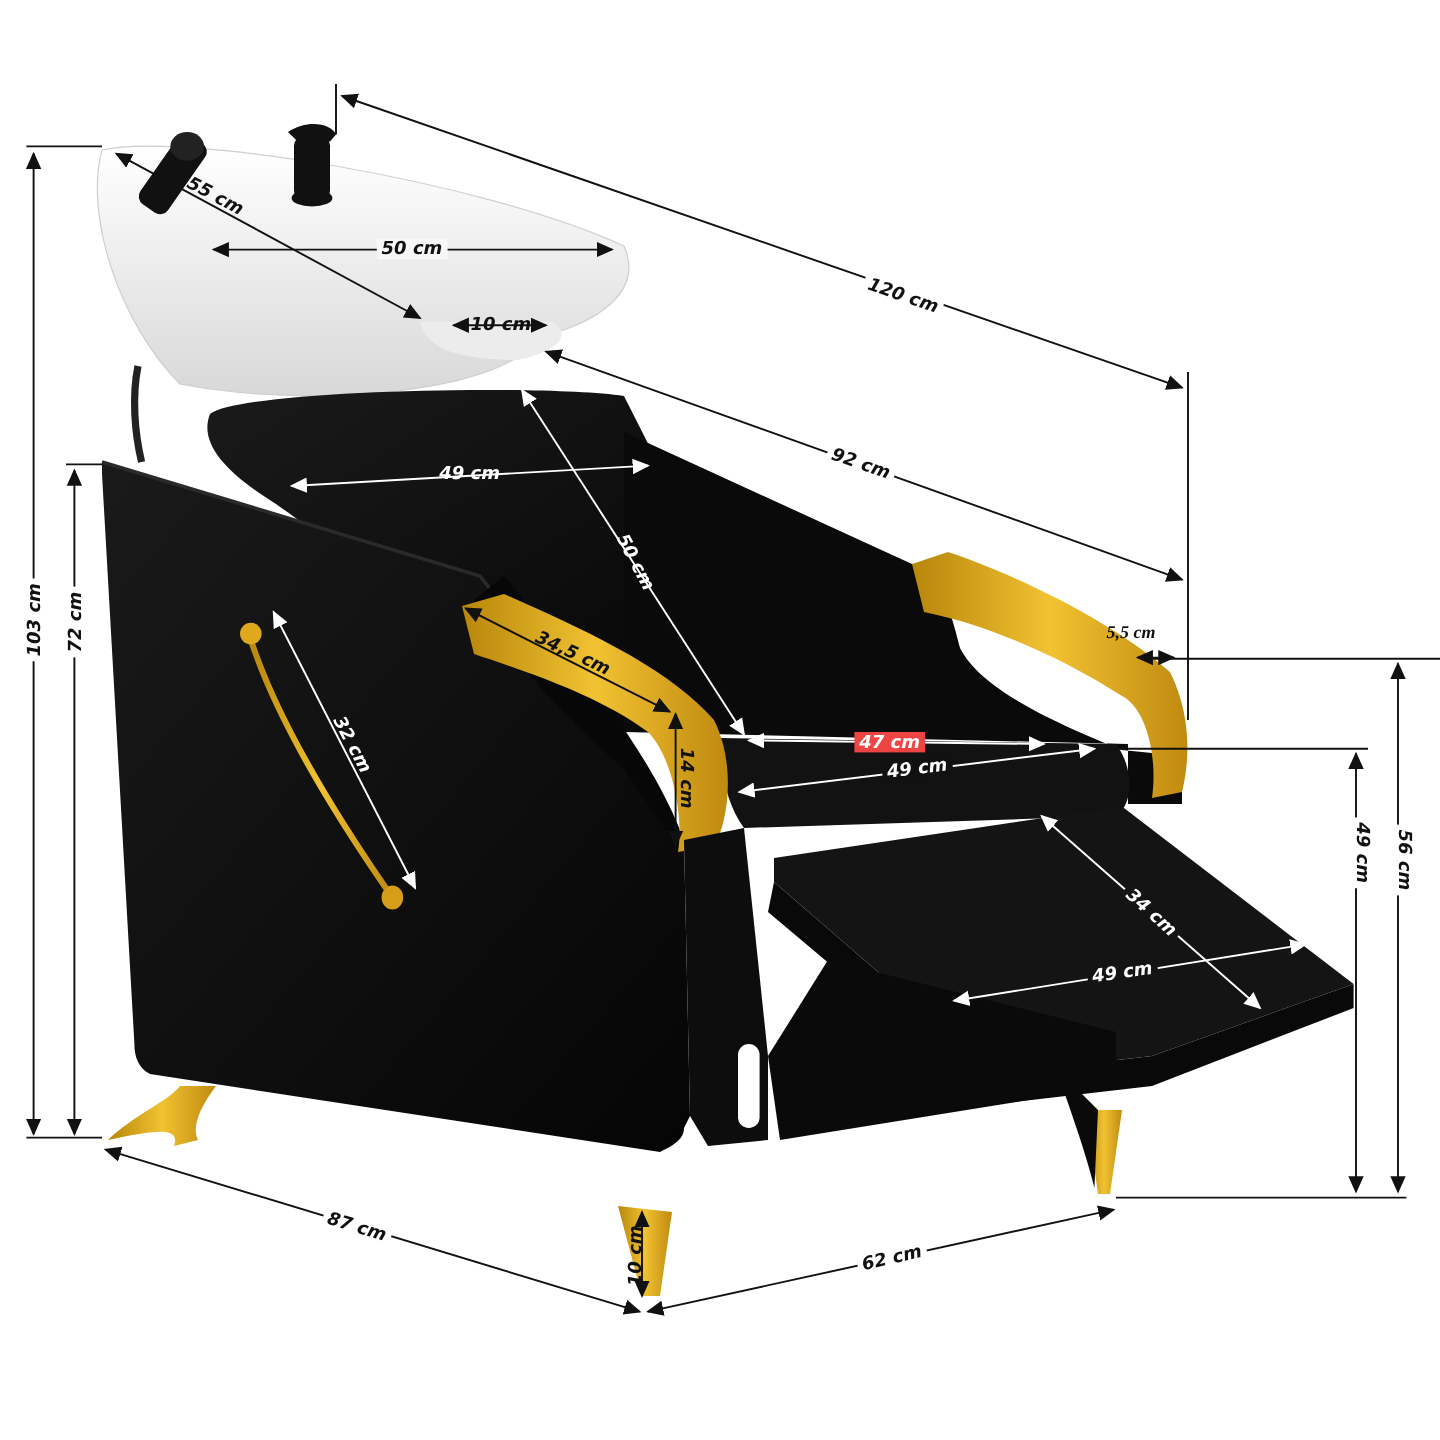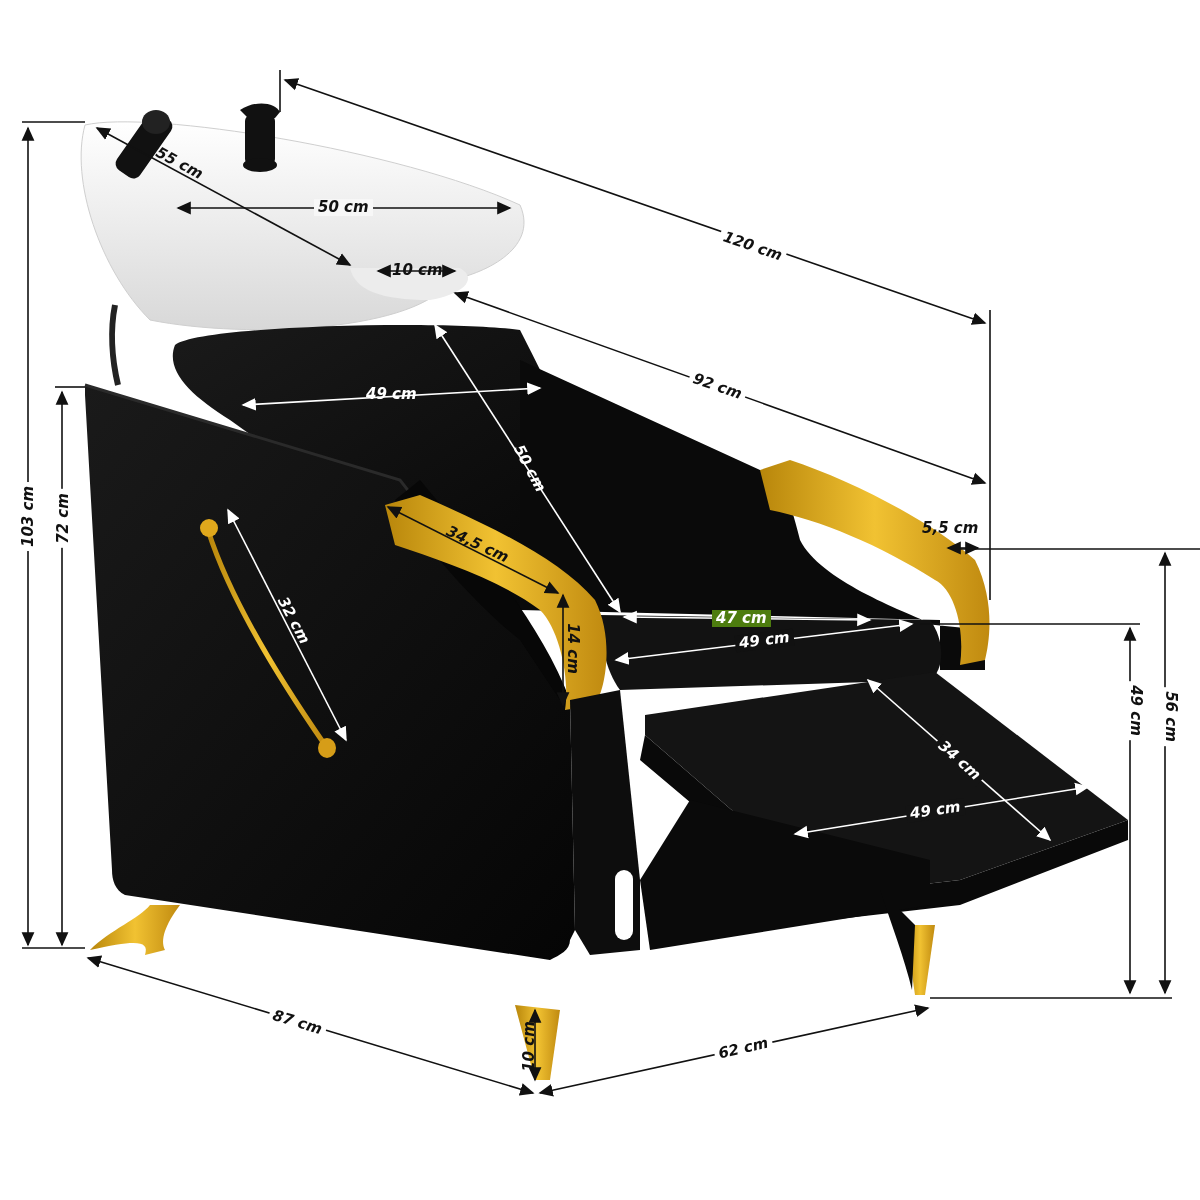--- a/index.html
+++ b/index.html
@@ -145,24 +145,24 @@
   <span class="lbl dark bgw" style="left:718px;top:238px;transform:rotate(19deg);">120 cm</span>
   <span class="lbl dark bgw" style="left:688px;top:378px;transform:rotate(19deg);">92 cm</span>
   <span class="lbl dark bgw" style="left:-6px;top:508px;transform:rotate(-90deg);">103 cm</span>
   <span class="lbl dark bgw" style="left:34px;top:510px;transform:rotate(-90deg);">72 cm</span>
   <span class="lbl dark" style="left:150px;top:155px;transform:rotate(28deg);">55 cm</span>
   <span class="lbl dark" style="left:314px;top:199px;background:#f7f7f7;">50 cm</span>
   <span class="lbl dark" style="left:388px;top:262px;">10 cm</span>
   <span class="lbl light" style="left:362px;top:386px;">49 cm</span>
   <span class="lbl light" style="left:500px;top:460px;transform:rotate(62deg);">50 cm</span>
   <span class="lbl dark" style="left:440px;top:536px;transform:rotate(25deg);">34,5 cm</span>
-  <span class="lbl dark bgw" style="left:918px;top:520px;background:transparent;">5,5 cm</span>
+  <span class="lbl dark bgw" style="left:918px;top:520px;background:transparent;font-family:Liberation Serif, serif;">5,5 cm</span>
   <span class="lbl dark" style="left:543px;top:640px;transform:rotate(90deg);">14 cm</span>
   <span class="lbl light" style="left:264px;top:612px;transform:rotate(62deg);">32 cm</span>
-  <span class="lbl light" style="left:712px;top:610px;background:#4d7c0f;font-style:italic;">47 cm</span>
+  <span class="lbl light" style="left:712px;top:610px;background:#ef4444;font-style:italic;">47 cm</span>
   <span class="lbl light" style="left:735px;top:632px;background:#111;transform:rotate(-7deg);">49 cm</span>
   <span class="lbl light" style="left:930px;top:752px;transform:rotate(42deg);background:#141414;">34 cm</span>
   <span class="lbl light" style="left:906px;top:802px;transform:rotate(-8deg);background:#141414;">49 cm</span>
   <span class="lbl dark bgw" style="left:1106px;top:702px;transform:rotate(90deg);">49 cm</span>
   <span class="lbl dark bgw" style="left:1141px;top:708px;transform:rotate(90deg);">56 cm</span>
   <span class="lbl dark bgw" style="left:268px;top:1014px;transform:rotate(17deg);">87 cm</span>
   <span class="lbl dark bgw" style="left:714px;top:1040px;transform:rotate(-13deg);">62 cm</span>
   <span class="lbl dark" style="left:500px;top:1038px;transform:rotate(-90deg);">10 cm</span>
 
 </div>

